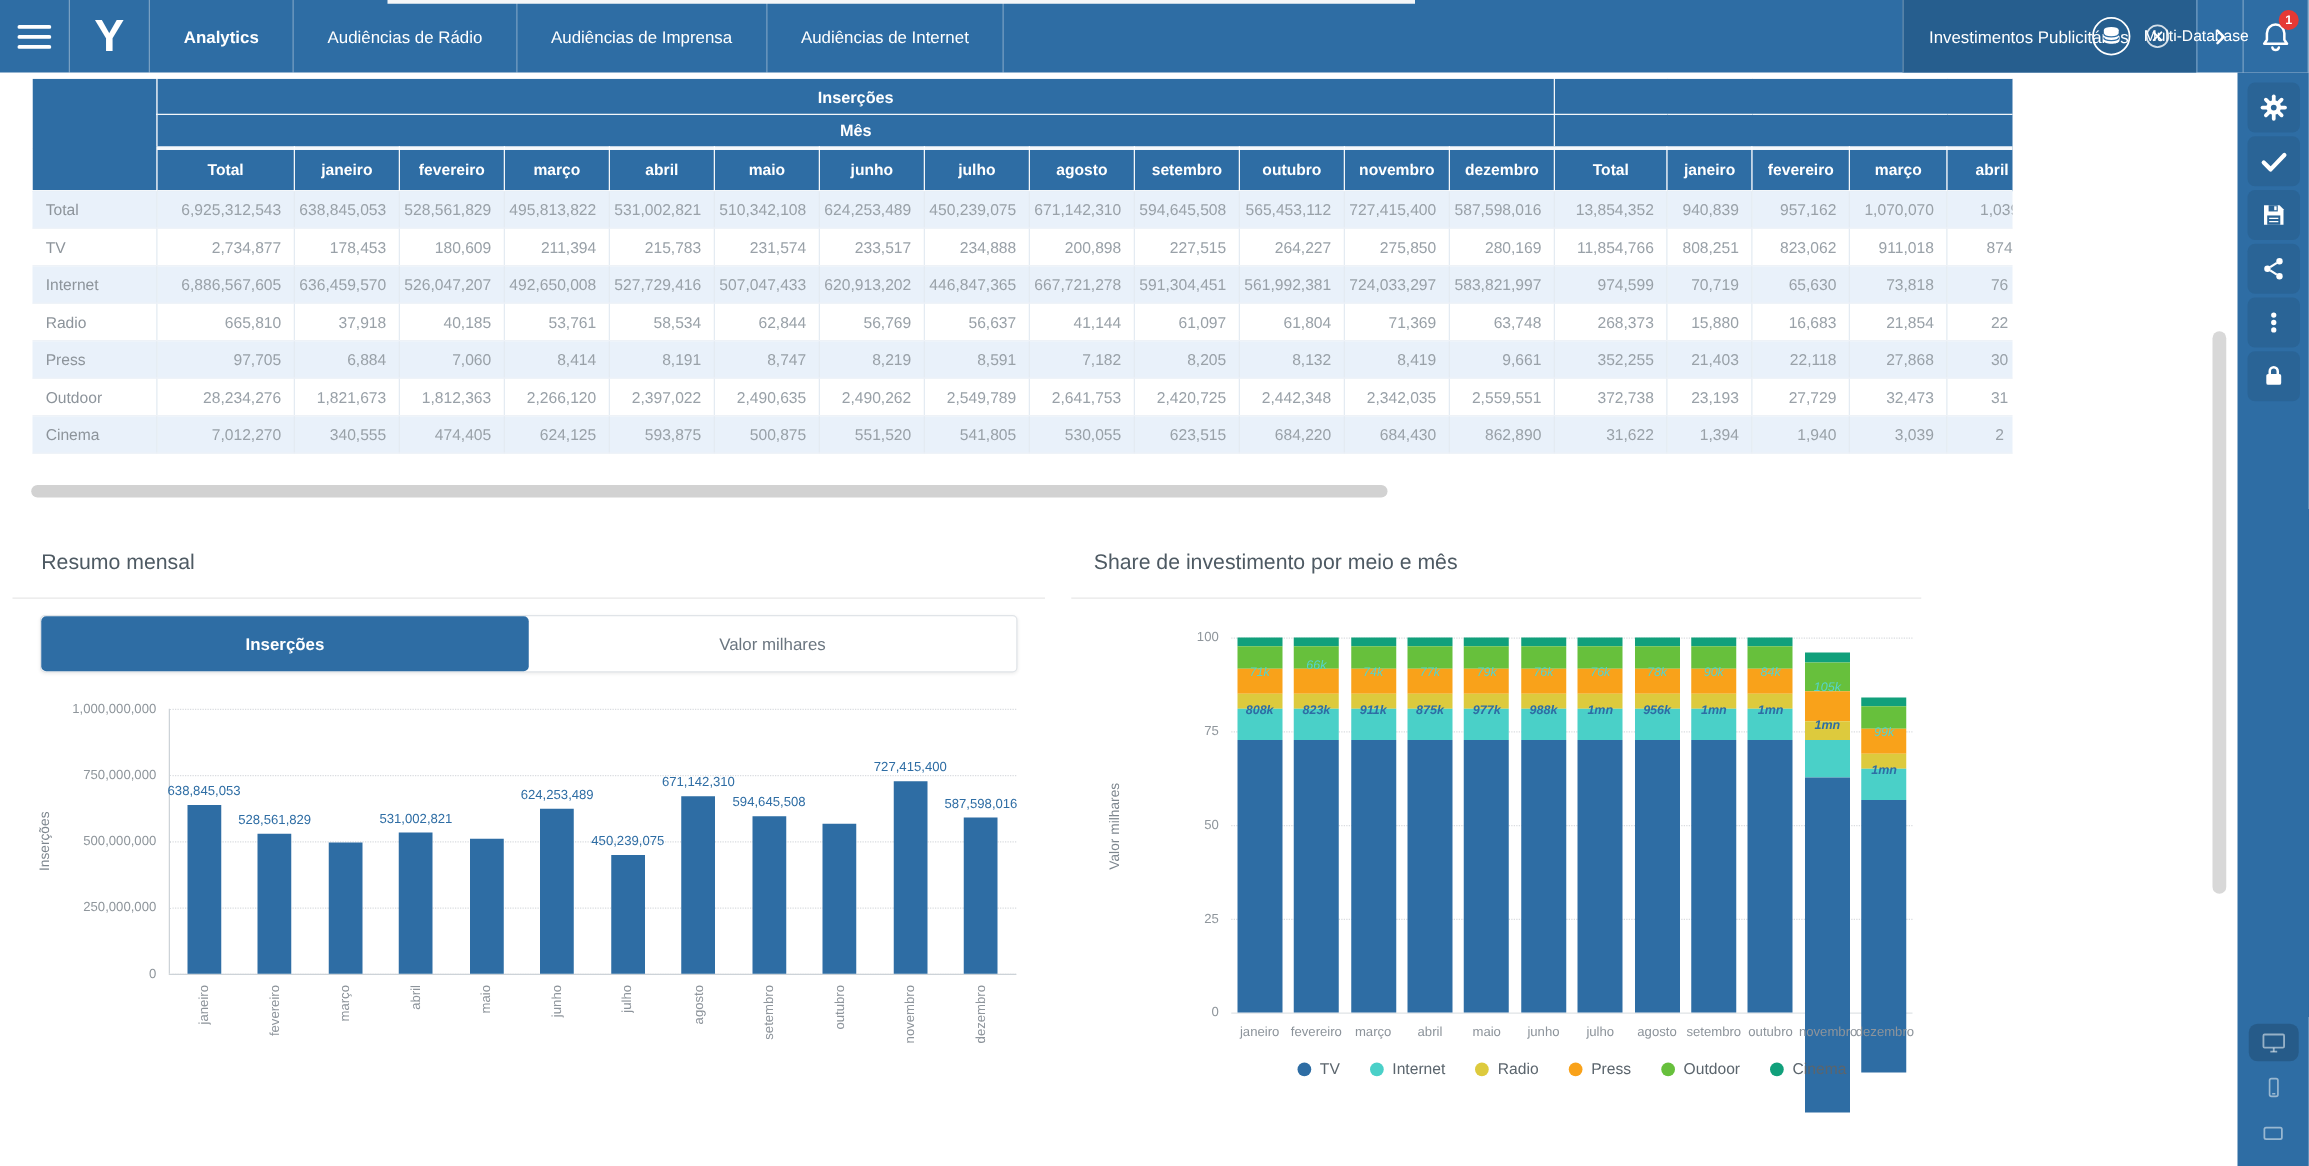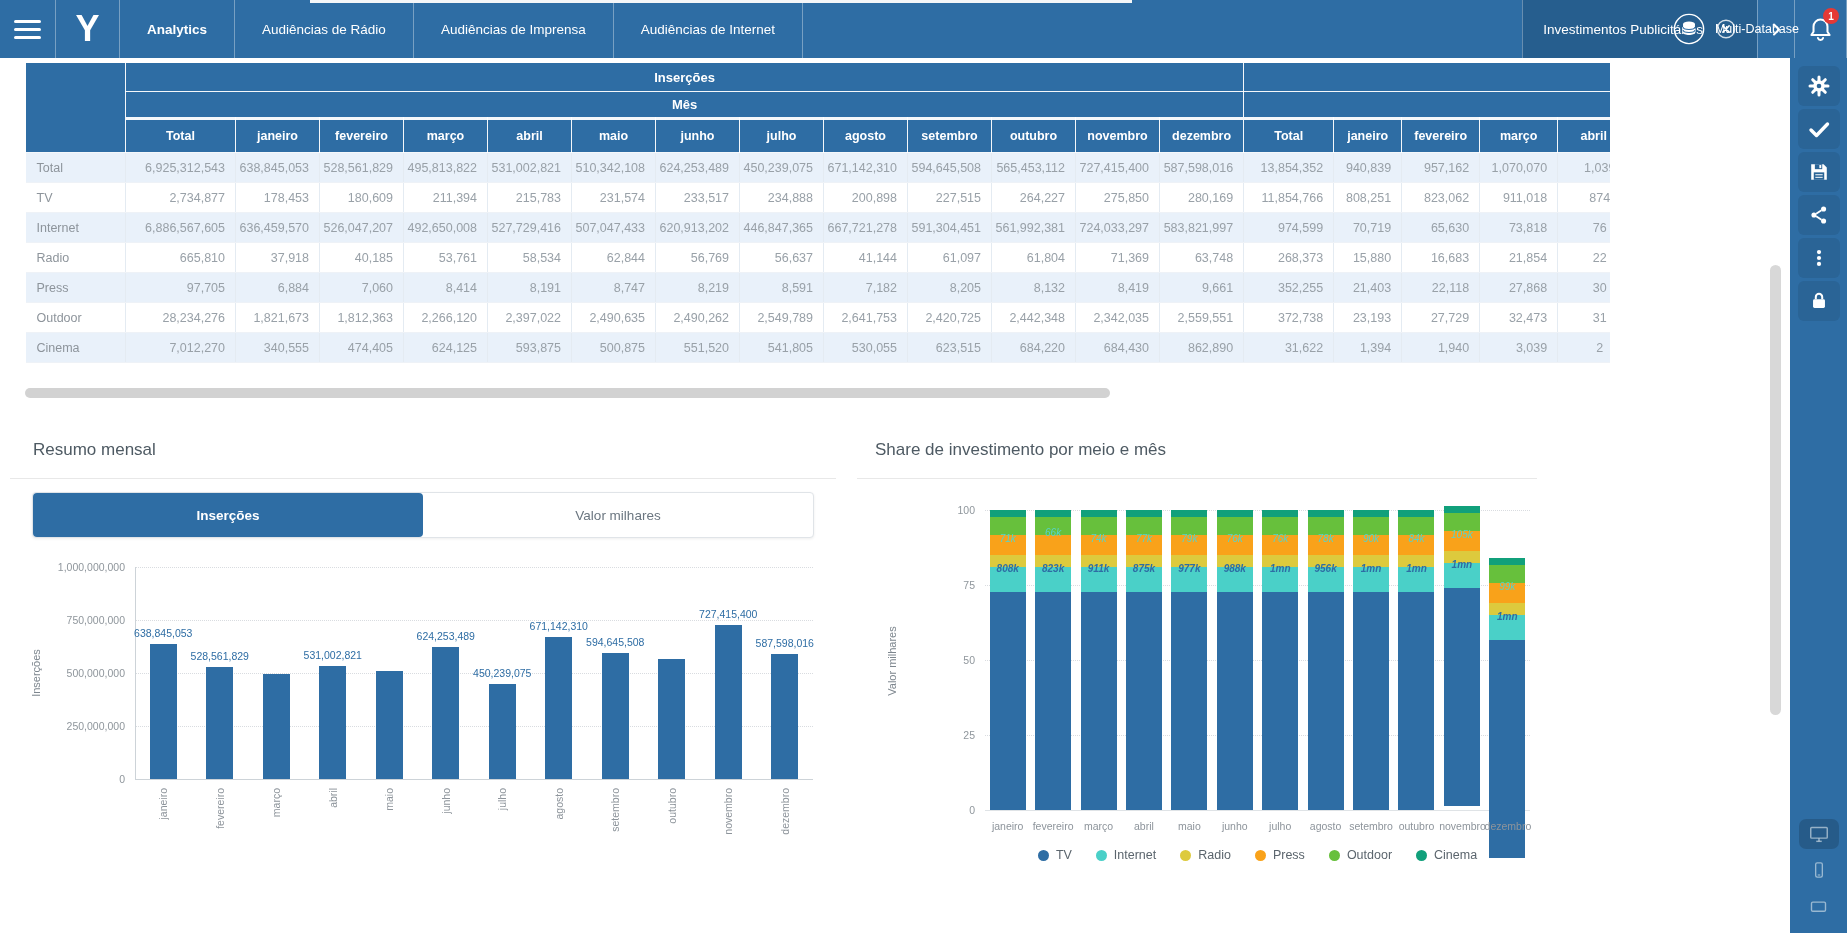--- a/index.html
+++ b/index.html
@@ -547,21 +547,21 @@
         <div class="seg" style="height: 2.3%; background: rgb(17, 160, 123);"></div>
         <div class="seg" style="height: 6%; background: rgb(103, 192, 60);"></div>
         <div class="seg" style="height: 6.7%; background: rgb(249, 162, 26);"></div>
         <div class="seg" style="height: 4%; background: rgb(221, 202, 61);"></div>
         <div class="seg" style="height: 8.3%; background: rgb(74, 208, 200);"></div>
         <div class="seg" style="height: 72.7%; background: rgb(46, 109, 164);"></div>
         <div class="seg-label" style="top: 23px; color: rgb(85, 212, 204);">84k</div>
         <div class="seg-label" style="top: 53px; color: rgb(46, 109, 164); font-weight: bold;">1mn</div>
       </div>
       <div class="xlab" style="left: 536.75px; top: 390px; width: 45.4167px;">outubro</div>
-      <div class="stackbar" style="left: 586.875px; top: 76px; width: 36px; height: 300px;">
+      <div class="stackbar" style="left: 586.875px; top: 92px; width: 36px; height: 368px;">
         <div class="seg" style="height: 2.3%; background: rgb(17, 160, 123);"></div>
         <div class="seg" style="height: 6%; background: rgb(103, 192, 60);"></div>
         <div class="seg" style="height: 6.7%; background: rgb(249, 162, 26);"></div>
         <div class="seg" style="height: 4%; background: rgb(221, 202, 61);"></div>
         <div class="seg" style="height: 8.3%; background: rgb(74, 208, 200);"></div>
         <div class="seg" style="height: 72.7%; background: rgb(46, 109, 164);"></div>
         <div class="seg-label" style="top: 23px; color: rgb(85, 212, 204);">105k</div>
         <div class="seg-label" style="top: 53px; color: rgb(46, 109, 164); font-weight: bold;">1mn</div>
       </div>
       <div class="xlab" style="left: 582.167px; top: 390px; width: 45.4167px;">novembro</div>

